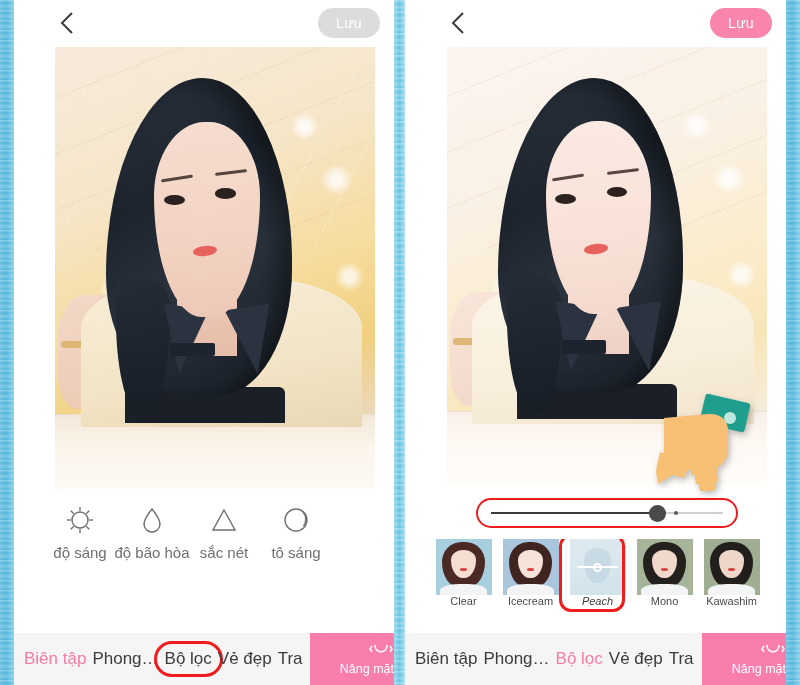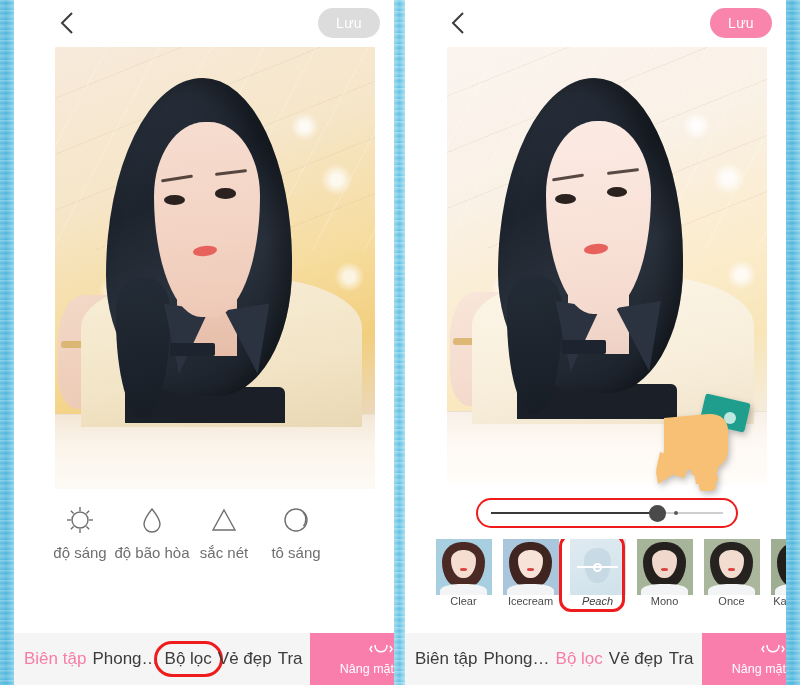--- a/index.html
+++ b/index.html
@@ -501,30 +501,20 @@
           <div class="ft-bg" style="background:#a6b49a"></div>
           <div class="ft-hair" style="background:#23201e"></div>
           <div class="ft-face" style="background:#f0d9cc"></div>
           <div class="ft-lip"></div>
             <div class="ft-body"></div>
         </div>
         <span class="filter-label">Mono</span>
       </div>
       <div class="filter">
         <div class="filter-thumb">
-          <div class="ft-bg" style="background:#aab79d"></div>
-          <div class="ft-hair" style="background:#262220"></div>
-          <div class="ft-face" style="background:#f2dccf"></div>
-          <div class="ft-lip"></div>
-            <div class="ft-body"></div>
-        </div>
-        <span class="filter-label">Once</span>
-      </div>
-      <div class="filter">
-        <div class="filter-thumb">
           <div class="ft-bg" style="background:#9fae93"></div>
           <div class="ft-hair" style="background:#211e1c"></div>
           <div class="ft-face" style="background:#eed6c8"></div>
           <div class="ft-lip"></div>
             <div class="ft-body"></div>
         </div>
         <span class="filter-label">Kawashim</span>
       </div>
     </div>
 

